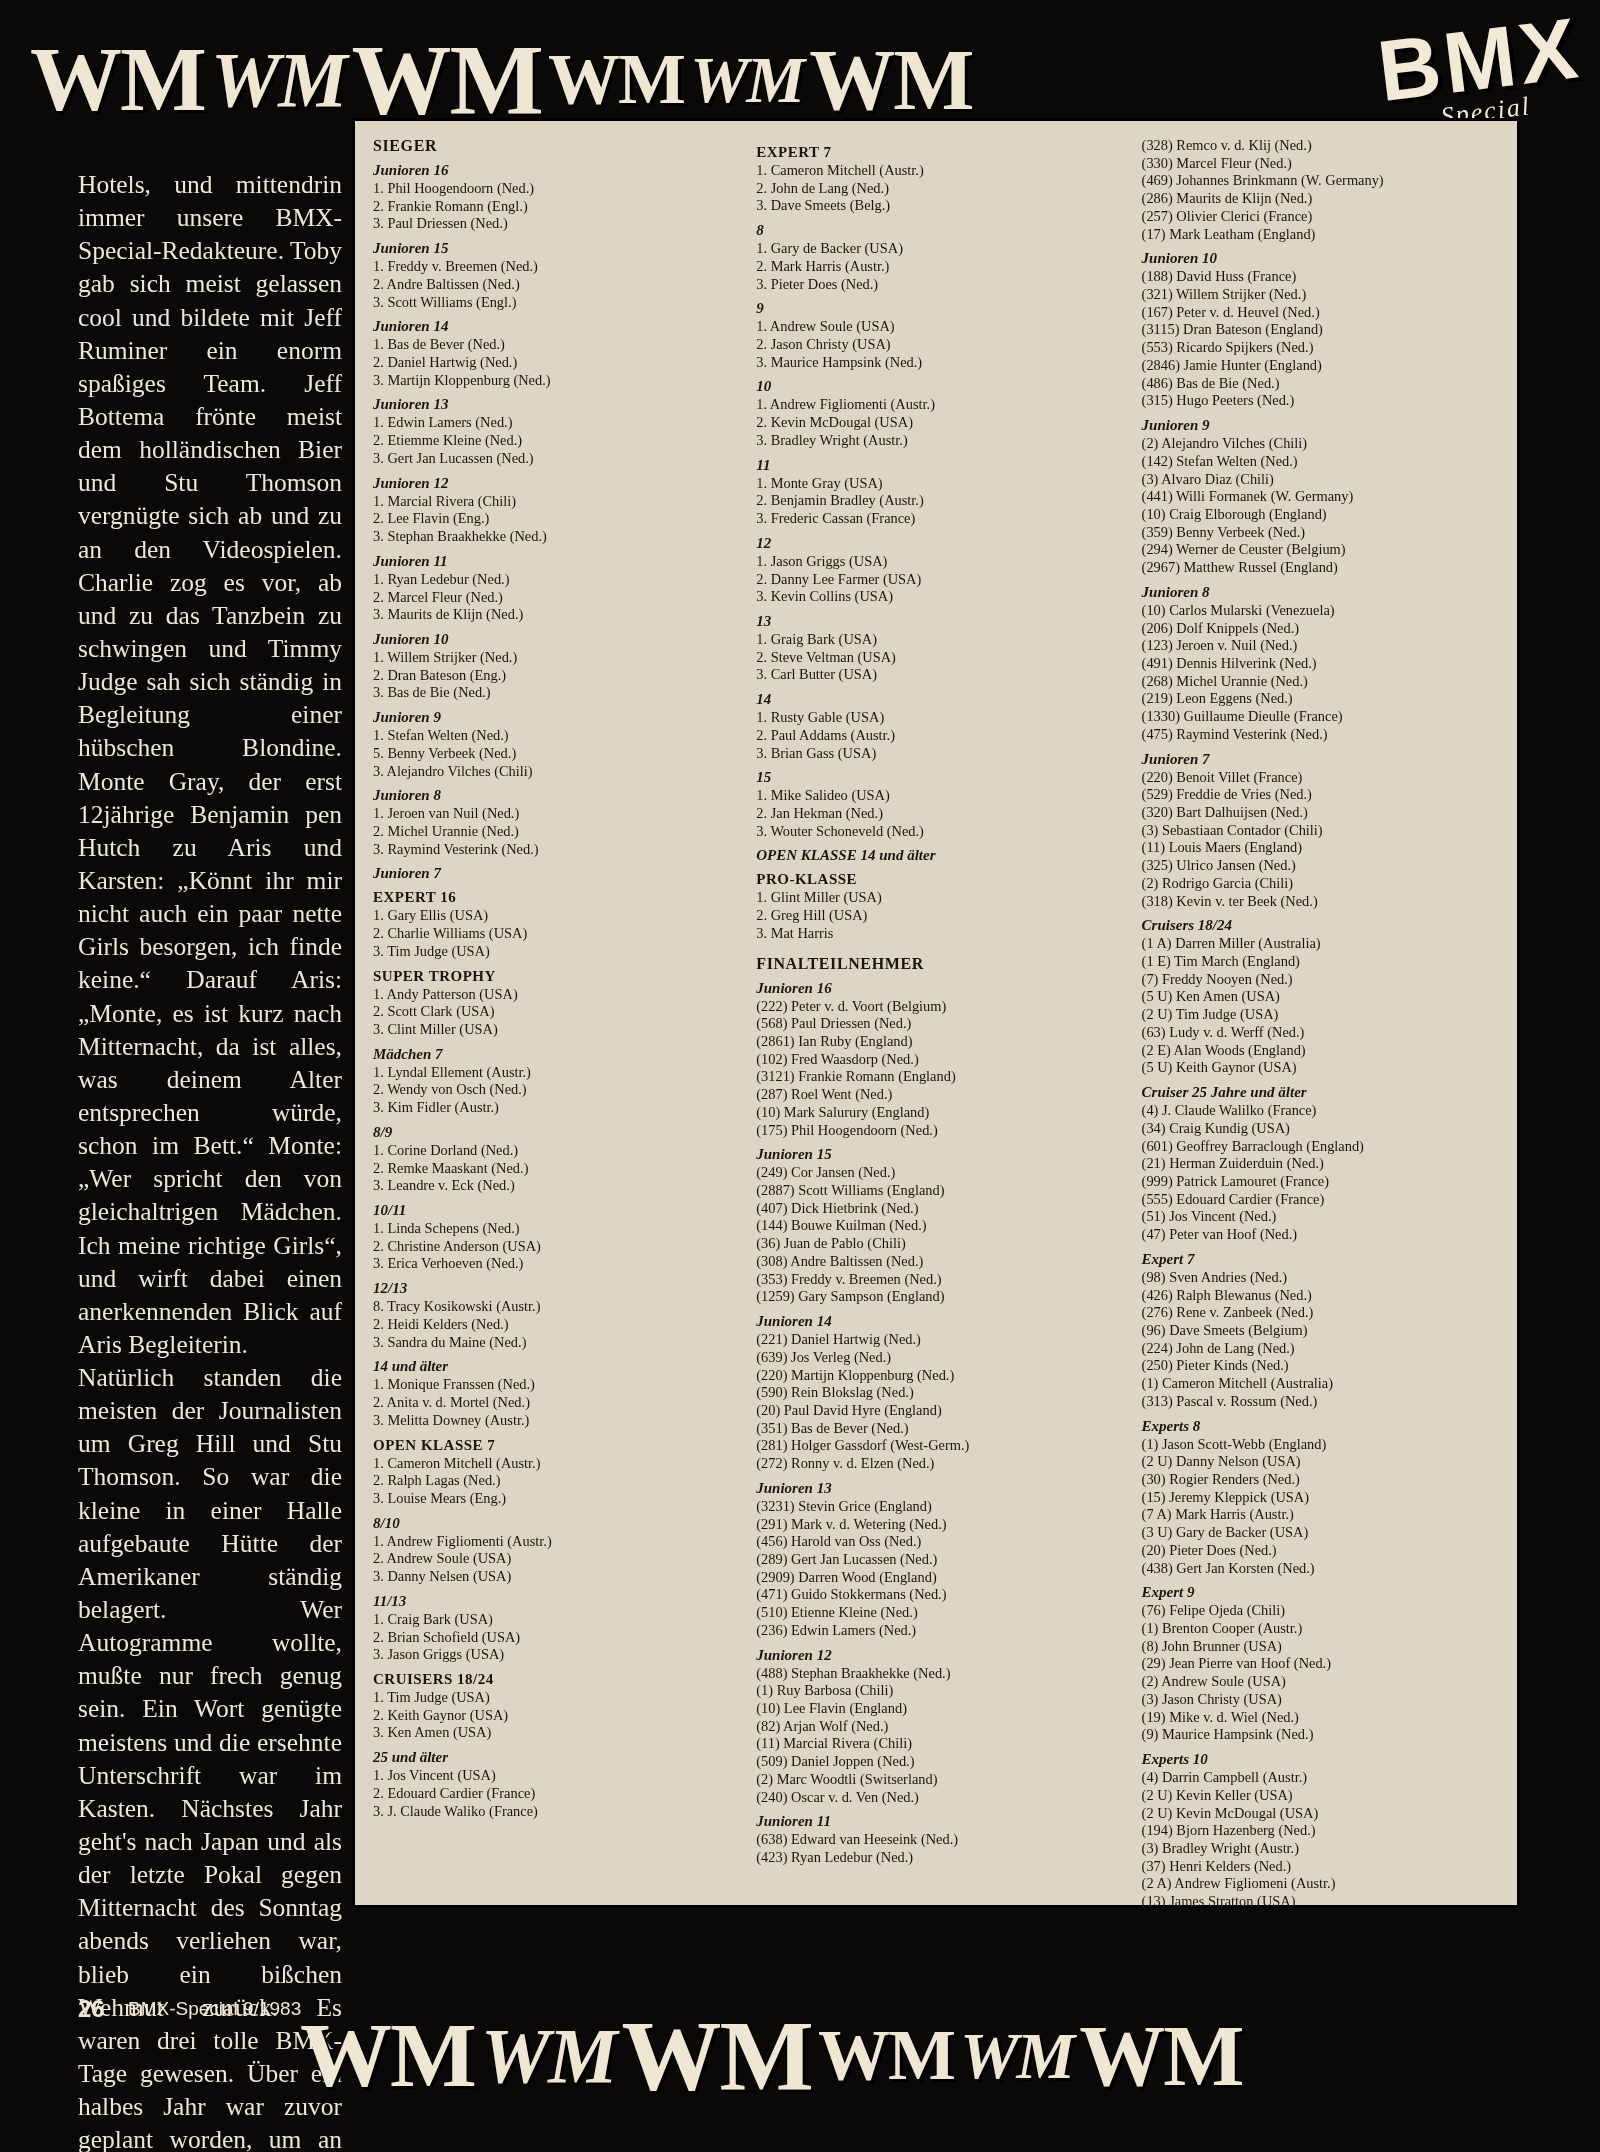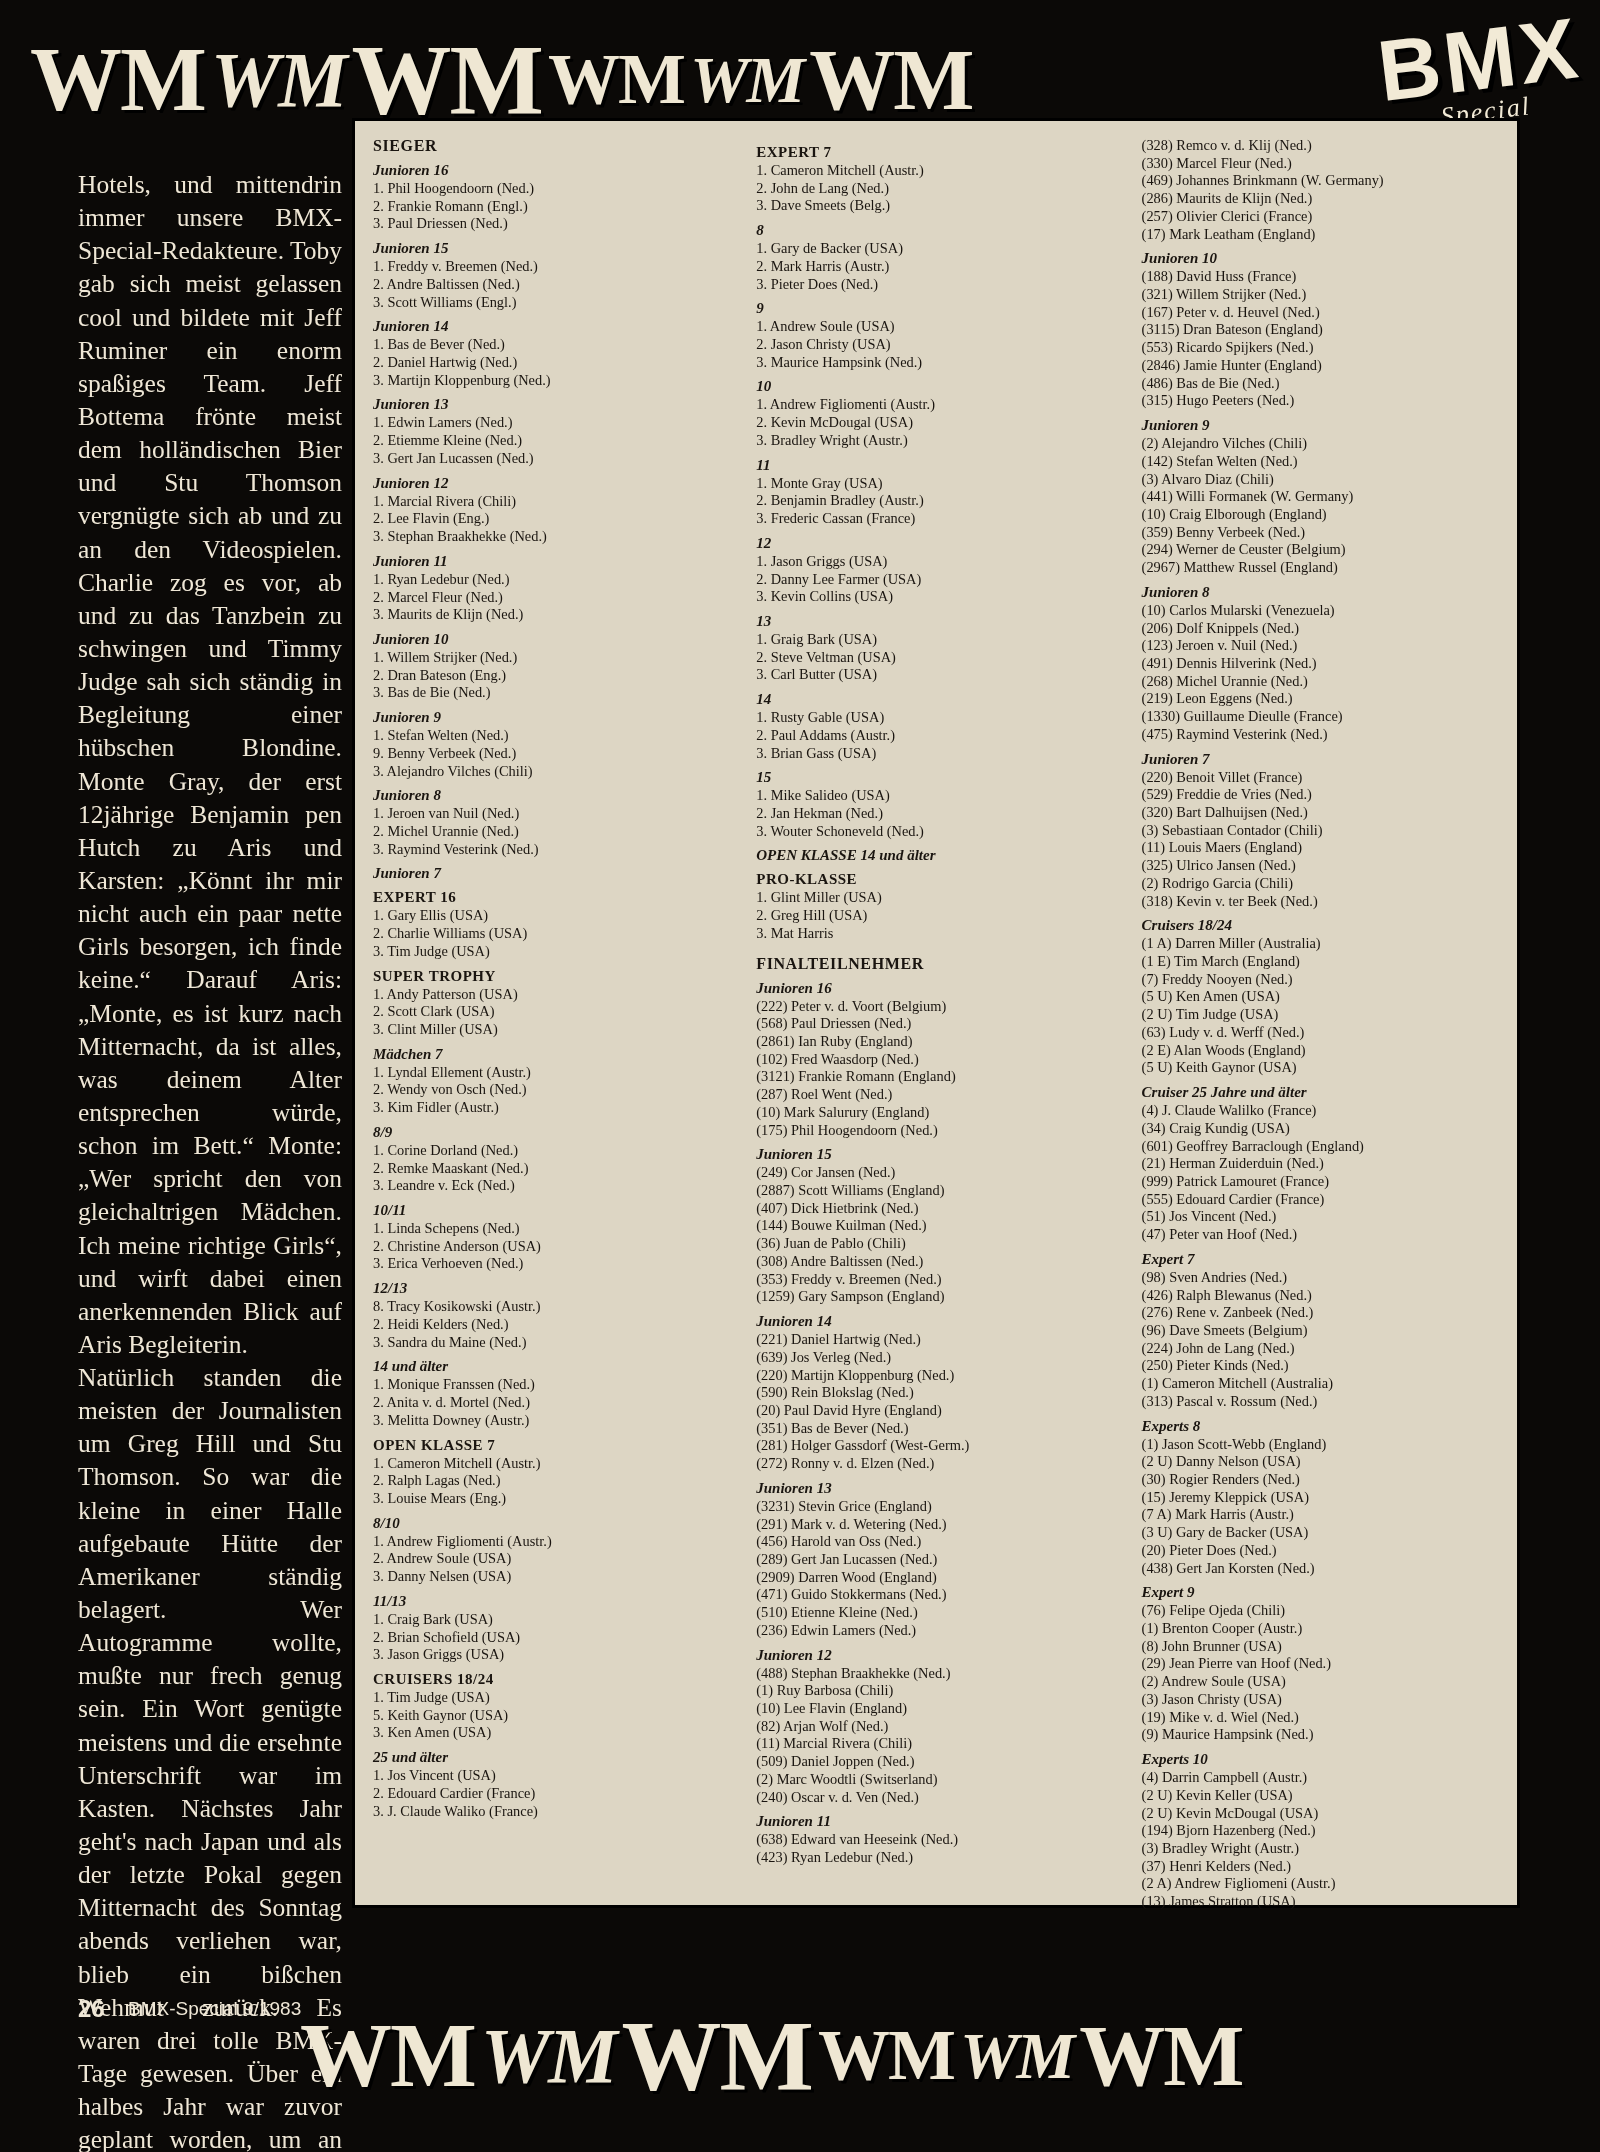--- a/index.html
+++ b/index.html
@@ -117,21 +117,21 @@
             </ul>
             <div class="cat">Junioren 10</div>
             <ul>
               <li>1. Willem Strijker (Ned.)</li>
               <li>2. Dran Bateson (Eng.)</li>
               <li>3. Bas de Bie (Ned.)</li>
             </ul>
             <div class="cat">Junioren 9</div>
             <ul>
               <li>1. Stefan Welten (Ned.)</li>
-              <li>9. Benny Verbeek (Ned.)</li>
+              <li>5. Benny Verbeek (Ned.)</li>
               <li>3. Alejandro Vilches (Chili)</li>
             </ul>
             <div class="cat">Junioren 8</div>
             <ul>
               <li>1. Jeroen van Nuil (Ned.)</li>
               <li>2. Michel Urannie (Ned.)</li>
               <li>3. Raymind Vesterink (Ned.)</li>
             </ul>
             <div class="cat">Junioren 7</div>
             <div class="cat roman">EXPERT 16</div>
@@ -190,21 +190,21 @@
             </ul>
             <div class="cat">11/13</div>
             <ul>
               <li>1. Craig Bark (USA)</li>
               <li>2. Brian Schofield (USA)</li>
               <li>3. Jason Griggs (USA)</li>
             </ul>
             <div class="cat roman">CRUISERS 18/24</div>
             <ul>
               <li>1. Tim Judge (USA)</li>
-              <li>5. Keith Gaynor (USA)</li>
+              <li>2. Keith Gaynor (USA)</li>
               <li>3. Ken Amen (USA)</li>
             </ul>
             <div class="cat">25 und älter</div>
             <ul>
               <li>1. Jos Vincent (USA)</li>
               <li>2. Edouard Cardier (France)</li>
               <li>3. J. Claude Waliko (France)</li>
             </ul>
           </div>
       </div>

